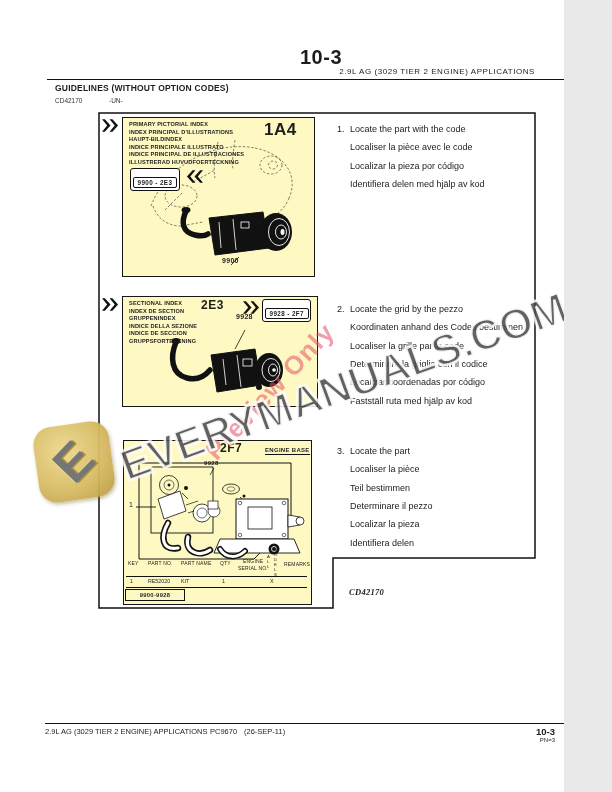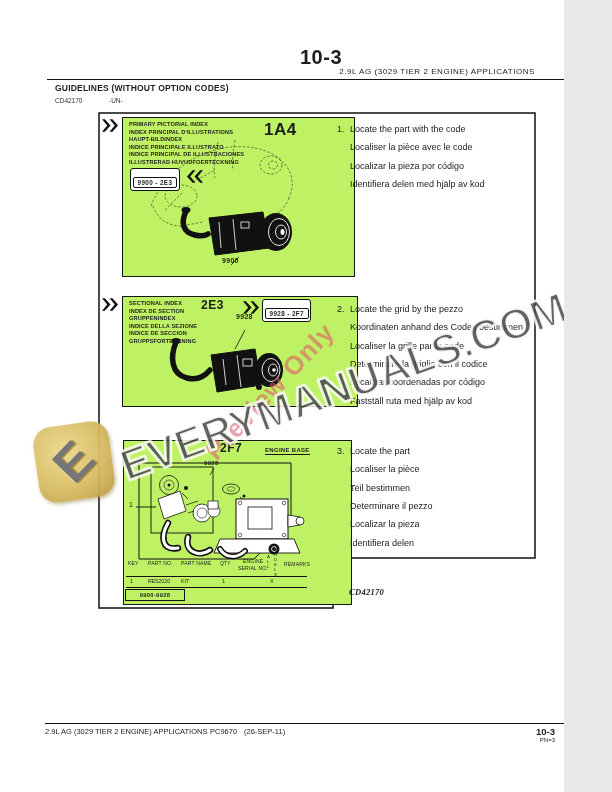--- a/index.html
+++ b/index.html
@@ -8,21 +8,21 @@
   .abs{position:absolute;}
   
   .page-num{left:281px;top:46px;width:80px;text-align:center;font-size:20px;font-weight:bold;letter-spacing:.5px;}
   .hdr-section{right:29px;top:67px;font-size:8px;letter-spacing:.55px;}
   .hdr-rule{left:47px;top:79px;width:541px;height:1.4px;background:#111;}
   .guidelines{left:55px;top:83px;font-size:8.5px;font-weight:bold;letter-spacing:.2px;}
   .figid{left:55px;top:97px;font-size:6.5px;color:#333;}
   .figun{left:109px;top:97px;font-size:6.5px;color:#333;}
   
   .framesvg{left:0;top:0;width:612px;height:792px;pointer-events:none;}
-  .ibox{border:1px solid #161616;background:#bef264;padding-left:40px;}
+  .ibox{border:1px solid #161616;background:#fef9c3;}
   .box1{left:122px;top:117px;width:191px;height:158px;}
   .box2{left:122px;top:296px;width:194px;height:109px;}
   .box3{left:123px;top:440px;width:187px;height:163px;}
   .langs{position:absolute;left:6px;top:3px;font-size:5.6px;line-height:7.55px;font-weight:600;letter-spacing:.15px;white-space:nowrap;}
   .bigcode{position:absolute;font-weight:bold;letter-spacing:.5px;}
   .code1{left:141px;top:2px;font-size:17px;}
   .code2{left:78px;top:1px;font-size:12px;}
   .code3{left:96px;top:0px;font-size:12px;}
   .pill{position:absolute;display:inline-block;border:1px solid #111;border-radius:3px;padding:1.5px;background:#fff;}
   .pill-in{display:inline-block;border:1px solid #111;border-radius:2px;padding:1px 4px;font-size:6.3px;font-weight:bold;letter-spacing:.4px;white-space:nowrap;}

